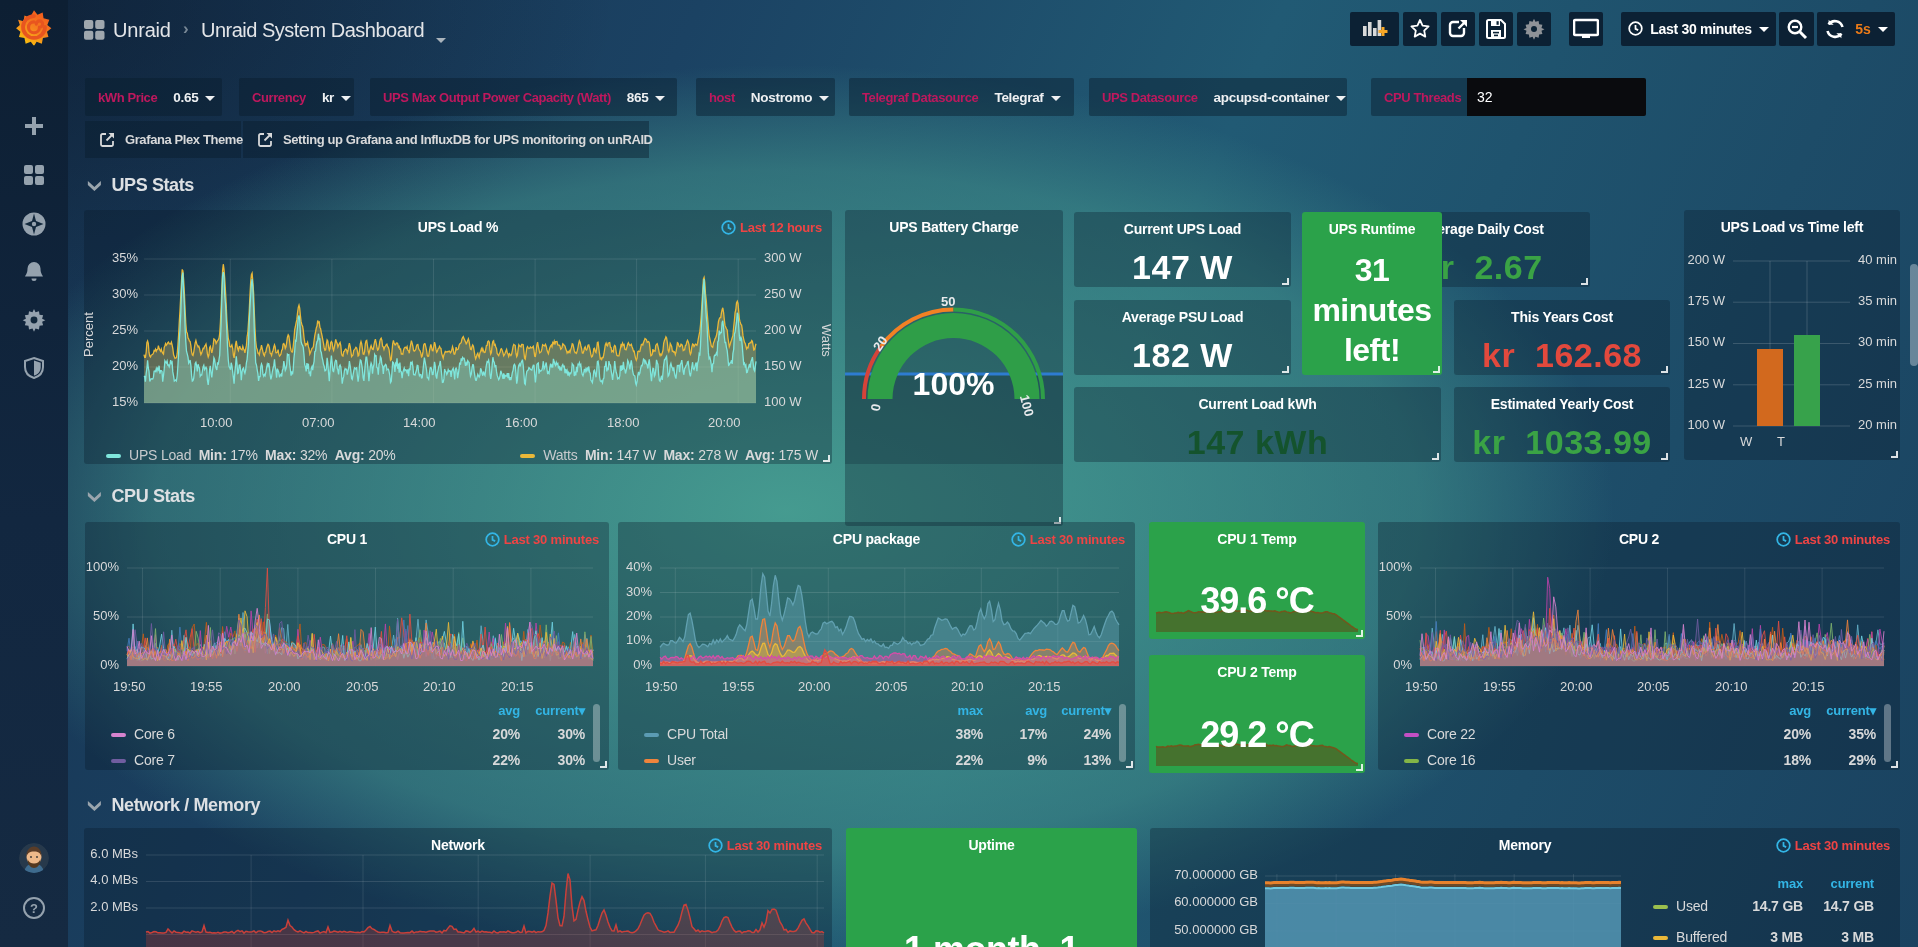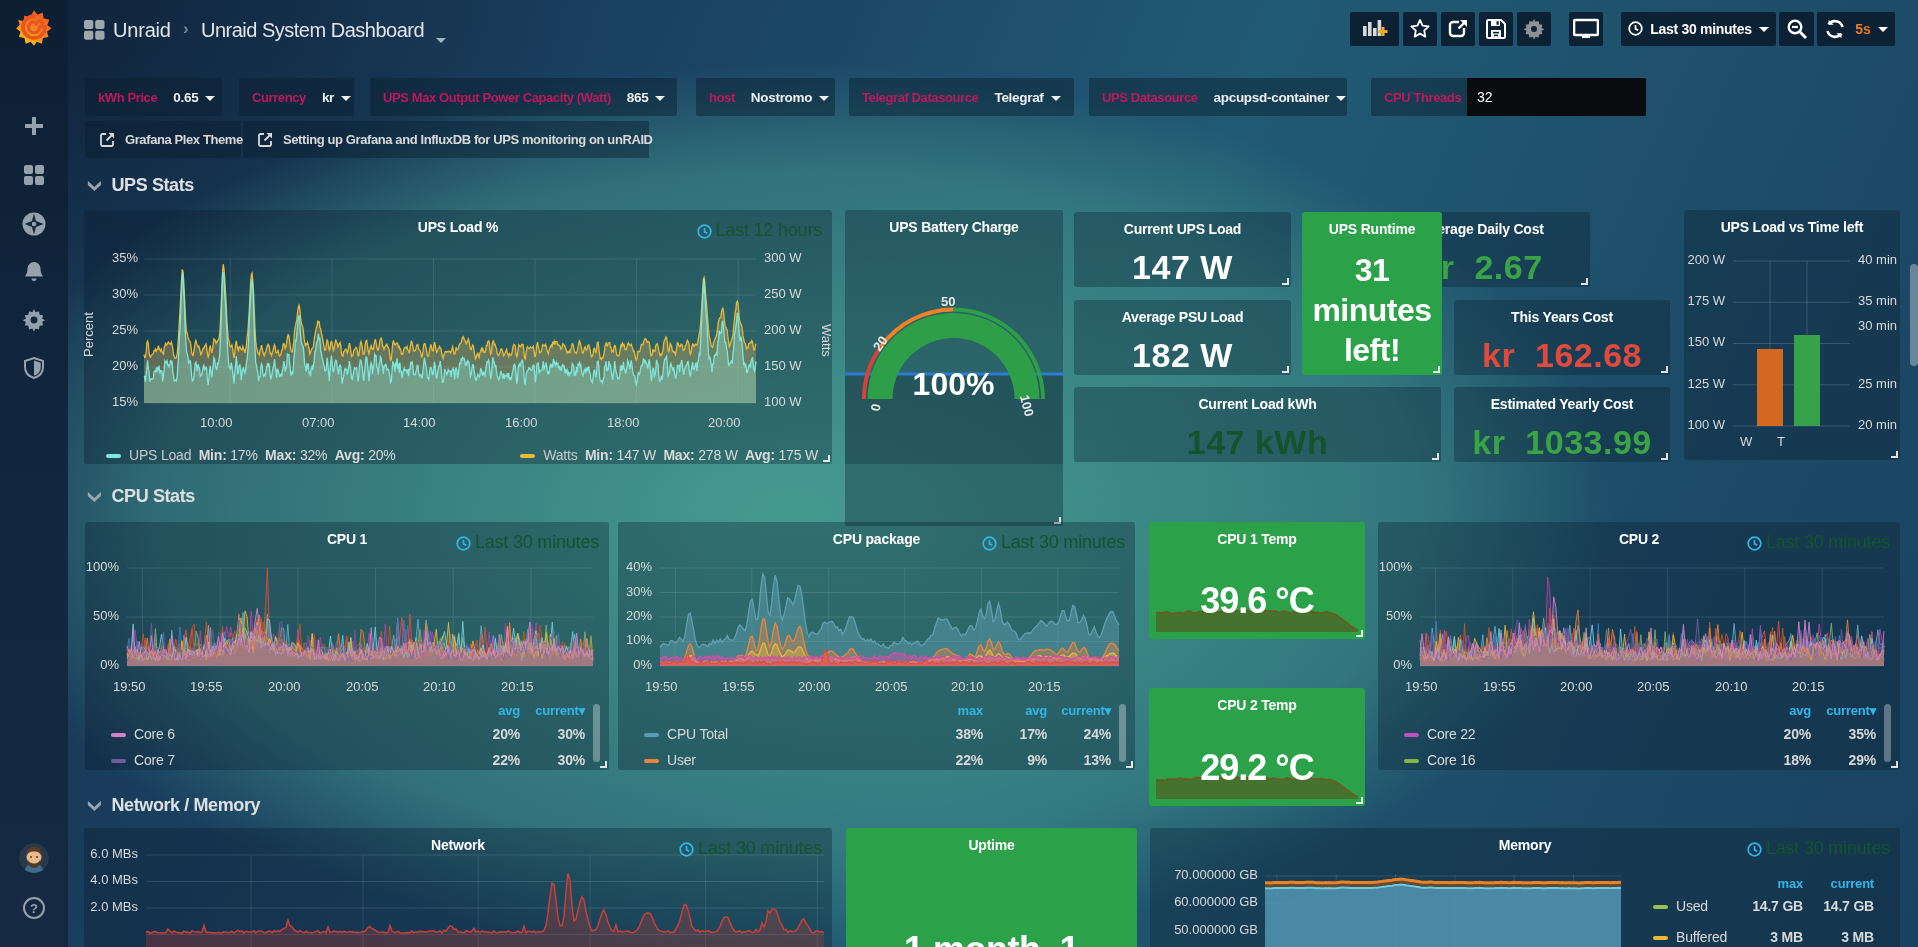--- a/index.html
+++ b/index.html
@@ -13,21 +13,21 @@
 .navbtn{position:absolute;top:12px;height:34px;background:#0c2134;border-radius:2px;display:flex;align-items:center;justify-content:center;}
 .vbox{position:absolute;top:78px;height:38px;background:rgba(9,28,44,0.45);border-radius:2px;display:flex;align-items:center;padding:0 13px;white-space:nowrap}
 .vlabel{color:#be185d;font-weight:bold;font-size:13px;letter-spacing:-0.4px;margin-right:16px}
 .vval{color:#eef0f2;font-weight:bold;font-size:13.5px;letter-spacing:-0.3px}
 .lbox{position:absolute;top:121px;height:37px;background:rgba(9,28,44,0.45);display:flex;align-items:center;padding:0 14px;white-space:nowrap;color:#d8d9da;font-weight:bold;font-size:13px;letter-spacing:-0.4px}
 .sect{position:absolute;height:30px;display:flex;align-items:center;color:#dde0e3;font-size:18px;font-weight:bold;letter-spacing:-0.4px}
 .sect .chev{color:#9aa5ad;font-size:13px;margin-right:11px;font-weight:normal}
 .panel{position:absolute;background:rgba(8,26,41,0.32);border-radius:3px;overflow:hidden}
 .gpanel{position:absolute;background:#2BA24A;border-radius:3px;overflow:hidden}
 .ptitle{position:absolute;left:0;top:9px;width:100%;text-align:center;font-size:14px;font-weight:bold;color:#fff;letter-spacing:-0.2px}
-.ptime{position:absolute;right:10px;top:10px;font-size:18px;font-weight:normal;color:#14532d;letter-spacing:-0.2px}
+.ptime{position:absolute;right:10px;top:10px;font-size:13px;font-weight:bold;color:#ef4444;letter-spacing:-0.2px}
 .ptime svg{vertical-align:-3px;margin-right:4px}
 .axl{position:absolute;text-align:right;font-size:13px;color:#d8d9da;white-space:nowrap}
 .axr{position:absolute;text-align:left;font-size:13px;color:#d8d9da;white-space:nowrap}
 .axc{position:absolute;text-align:left;font-size:13px;color:#d8d9da;white-space:nowrap}
 .glab{position:absolute;font-size:13px;font-weight:bold;color:#e8eaec}
 .statv{position:absolute;left:0;width:100%;text-align:center;font-weight:bold;font-size:34px;color:#fff;letter-spacing:0.5px}
 .leg{position:absolute;font-size:14px;color:#d8d9da;white-space:nowrap;letter-spacing:-0.2px}
 .dash{display:inline-block;width:15px;height:4px;border-radius:2px;vertical-align:middle;margin-right:8px}
 .lh{color:#33b5e5;font-weight:bold;font-size:13px}
 .rs{position:absolute;right:2px;bottom:2px;width:7px;height:7px;border-right:2px solid rgba(255,255,255,0.85);border-bottom:2px solid rgba(255,255,255,0.85)}
@@ -332,21 +332,21 @@
       <rect x="73" y="139" width="26" height="77" fill="#D2691E"></rect>
       <rect x="110" y="125" width="26" height="91" fill="#37A24B"></rect>
     </svg>
     <div class="axl" style="left:0;width:41px;top:42px">200 W</div>
     <div class="axl" style="left:0;width:41px;top:83px">175 W</div>
     <div class="axl" style="left:0;width:41px;top:124px">150 W</div>
     <div class="axl" style="left:0;width:41px;top:166px">125 W</div>
     <div class="axl" style="left:0;width:41px;top:207px">100 W</div>
     <div class="axr" style="left:174px;top:42px">40 min</div>
     <div class="axr" style="left:174px;top:83px">35 min</div>
-    <div class="axr" style="left:174px;top:108px">30 min</div>
+    <div class="axr" style="left:174px;top:124px">30 min</div>
     <div class="axr" style="left:174px;top:166px">25 min</div>
     <div class="axr" style="left:174px;top:207px">20 min</div>
     <div class="axc" style="left:56px;top:224px;width:60px">W</div>
     <div class="axc" style="left:93px;top:224px;width:60px">T</div>
     <div class="rs"></div>
   </div>
 <div class="panel" style="left:85px;top:522px;width:524px;height:248px">
     <div class="ptitle">CPU 1</div>
     <div class="ptime"><svg width="15" height="15" viewBox="0 0 19 19">
         <circle cx="9.5" cy="9.5" r="8" fill="none" stroke="#33b5e5" stroke-width="2.2"></circle>
@@ -462,21 +462,21 @@
   </div>
 <div class="gpanel" style="left:1149px;top:522px;width:216px;height:117px">
     <div class="ptitle">CPU 1 Temp</div>
     <svg width="216" height="117" style="position:absolute;left:0;top:0">
       <path d="M7.0,90.9L8.7,90.6L10.4,90.2L12.1,90.8L13.8,90.6L15.5,90.1L17.2,89.7L18.9,90.1L20.6,90.8L22.3,91.5L24.0,91.6L25.7,91.1L27.4,91.0L29.1,90.4L30.8,90.8L32.5,90.6L34.2,91.5L35.9,90.5L37.6,89.8L39.3,88.6L40.9,89.1L42.6,90.0L44.3,90.7L46.0,90.8L47.7,90.6L49.4,89.7L51.1,89.9L52.8,89.8L54.5,89.9L56.2,90.2L57.9,89.1L59.6,89.5L61.3,88.9L63.0,89.6L64.7,89.5L66.4,90.0L68.1,90.3L69.8,89.8L71.5,89.7L73.2,88.6L74.9,89.5L76.6,88.5L78.3,88.3L80.0,87.5L81.7,87.7L83.4,88.1L85.1,88.1L86.8,89.0L88.5,89.1L90.2,88.9L91.9,88.8L93.6,88.2L95.3,88.1L97.0,87.8L98.7,88.6L100.4,89.2L102.1,89.2L103.8,88.4L105.5,88.5L107.2,89.0L108.8,90.2L110.5,89.8L112.2,88.5L113.9,88.0L115.6,88.3L117.3,89.0L119.0,88.7L120.7,89.1L122.4,89.0L124.1,89.3L125.8,88.8L127.5,89.5L129.2,90.0L130.9,90.4L132.6,89.5L134.3,89.3L136.0,89.0L137.7,89.9L139.4,90.3L141.1,91.0L142.8,90.4L144.5,89.6L146.2,89.2L147.9,89.4L149.6,89.6L151.3,89.0L153.0,88.6L154.7,89.0L156.4,89.0L158.1,89.0L159.8,88.8L161.5,89.0L163.2,89.6L164.9,90.0L166.6,90.8L168.3,90.4L170.0,90.7L171.7,90.9L173.4,91.1L175.1,90.3L176.7,89.8L178.4,89.7L180.1,90.7L181.8,91.0L183.5,91.8L185.2,91.8L186.9,92.6L188.6,93.9L190.3,95.1L192.0,96.4L193.7,97.7L195.4,98.9L197.1,100.2L198.8,101.4L200.5,102.7L202.2,104.0L203.9,105.2L205.6,106.4L207.3,107.2L209.0,107.5L209.0,110.0L7.0,110.0Z" fill="rgba(95,65,18,0.50)"></path>
       <path d="M7.0,90.9L8.7,90.6L10.4,90.2L12.1,90.8L13.8,90.6L15.5,90.1L17.2,89.7L18.9,90.1L20.6,90.8L22.3,91.5L24.0,91.6L25.7,91.1L27.4,91.0L29.1,90.4L30.8,90.8L32.5,90.6L34.2,91.5L35.9,90.5L37.6,89.8L39.3,88.6L40.9,89.1L42.6,90.0L44.3,90.7L46.0,90.8L47.7,90.6L49.4,89.7L51.1,89.9L52.8,89.8L54.5,89.9L56.2,90.2L57.9,89.1L59.6,89.5L61.3,88.9L63.0,89.6L64.7,89.5L66.4,90.0L68.1,90.3L69.8,89.8L71.5,89.7L73.2,88.6L74.9,89.5L76.6,88.5L78.3,88.3L80.0,87.5L81.7,87.7L83.4,88.1L85.1,88.1L86.8,89.0L88.5,89.1L90.2,88.9L91.9,88.8L93.6,88.2L95.3,88.1L97.0,87.8L98.7,88.6L100.4,89.2L102.1,89.2L103.8,88.4L105.5,88.5L107.2,89.0L108.8,90.2L110.5,89.8L112.2,88.5L113.9,88.0L115.6,88.3L117.3,89.0L119.0,88.7L120.7,89.1L122.4,89.0L124.1,89.3L125.8,88.8L127.5,89.5L129.2,90.0L130.9,90.4L132.6,89.5L134.3,89.3L136.0,89.0L137.7,89.9L139.4,90.3L141.1,91.0L142.8,90.4L144.5,89.6L146.2,89.2L147.9,89.4L149.6,89.6L151.3,89.0L153.0,88.6L154.7,89.0L156.4,89.0L158.1,89.0L159.8,88.8L161.5,89.0L163.2,89.6L164.9,90.0L166.6,90.8L168.3,90.4L170.0,90.7L171.7,90.9L173.4,91.1L175.1,90.3L176.7,89.8L178.4,89.7L180.1,90.7L181.8,91.0L183.5,91.8L185.2,91.8L186.9,92.6L188.6,93.9L190.3,95.1L192.0,96.4L193.7,97.7L195.4,98.9L197.1,100.2L198.8,101.4L200.5,102.7L202.2,104.0L203.9,105.2L205.6,106.4L207.3,107.2L209.0,107.5" fill="none" stroke="rgba(118,84,26,0.95)" stroke-width="1.5"></path>
     </svg>
     <div class="statv" style="top:58px;font-size:36px;letter-spacing:-1px">39.6 °C</div>
     <div class="rs"></div>
   </div>
-<div class="gpanel" style="left:1149px;top:688px;width:216px;height:118px">
+<div class="gpanel" style="left:1149px;top:655px;width:216px;height:118px">
     <div class="ptitle">CPU 2 Temp</div>
     <svg width="216" height="118" style="position:absolute;left:0;top:0">
       <path d="M7.0,91.4L8.7,92.1L10.4,92.1L12.1,92.0L13.8,91.8L15.5,92.3L17.2,92.0L18.9,91.0L20.6,91.5L22.3,90.7L24.0,91.4L25.7,90.9L27.4,90.9L29.1,90.4L30.8,89.9L32.5,90.2L34.2,91.0L35.9,91.0L37.6,91.1L39.3,90.7L40.9,91.6L42.6,91.2L44.3,90.8L46.0,89.8L47.7,89.8L49.4,89.3L51.1,89.7L52.8,89.8L54.5,90.2L56.2,90.5L57.9,90.1L59.6,90.5L61.3,89.7L63.0,89.7L64.7,89.2L66.4,90.0L68.1,90.1L69.8,90.1L71.5,89.9L73.2,90.9L74.9,91.1L76.6,91.2L78.3,90.0L80.0,90.0L81.7,89.4L83.4,90.0L85.1,89.8L86.8,89.2L88.5,89.3L90.2,89.7L91.9,90.1L93.6,90.1L95.3,89.8L97.0,89.9L98.7,89.7L100.4,89.6L102.1,89.6L103.8,90.1L105.5,89.7L107.2,89.9L108.8,89.5L110.5,90.3L112.2,89.6L113.9,88.9L115.6,88.8L117.3,89.5L119.0,90.7L120.7,90.2L122.4,90.6L124.1,90.0L125.8,90.8L127.5,90.6L129.2,90.9L130.9,91.2L132.6,91.6L134.3,91.4L136.0,90.7L137.7,89.9L139.4,90.4L141.1,90.6L142.8,91.5L144.5,91.2L146.2,91.1L147.9,90.0L149.6,90.0L151.3,90.0L153.0,90.6L154.7,90.6L156.4,91.0L158.1,90.3L159.8,90.1L161.5,90.3L163.2,90.7L164.9,90.8L166.6,91.0L168.3,91.0L170.0,90.8L171.7,90.5L173.4,90.3L175.1,91.4L176.7,91.6L178.4,92.0L180.1,91.6L181.8,92.0L183.5,92.5L185.2,93.0L186.9,93.6L188.6,94.9L190.3,96.1L192.0,97.4L193.7,98.7L195.4,99.9L197.1,101.2L198.8,102.4L200.5,103.7L202.2,105.0L203.9,106.2L205.6,107.4L207.3,108.2L209.0,108.5L209.0,111.0L7.0,111.0Z" fill="rgba(95,65,18,0.50)"></path>
       <path d="M7.0,91.4L8.7,92.1L10.4,92.1L12.1,92.0L13.8,91.8L15.5,92.3L17.2,92.0L18.9,91.0L20.6,91.5L22.3,90.7L24.0,91.4L25.7,90.9L27.4,90.9L29.1,90.4L30.8,89.9L32.5,90.2L34.2,91.0L35.9,91.0L37.6,91.1L39.3,90.7L40.9,91.6L42.6,91.2L44.3,90.8L46.0,89.8L47.7,89.8L49.4,89.3L51.1,89.7L52.8,89.8L54.5,90.2L56.2,90.5L57.9,90.1L59.6,90.5L61.3,89.7L63.0,89.7L64.7,89.2L66.4,90.0L68.1,90.1L69.8,90.1L71.5,89.9L73.2,90.9L74.9,91.1L76.6,91.2L78.3,90.0L80.0,90.0L81.7,89.4L83.4,90.0L85.1,89.8L86.8,89.2L88.5,89.3L90.2,89.7L91.9,90.1L93.6,90.1L95.3,89.8L97.0,89.9L98.7,89.7L100.4,89.6L102.1,89.6L103.8,90.1L105.5,89.7L107.2,89.9L108.8,89.5L110.5,90.3L112.2,89.6L113.9,88.9L115.6,88.8L117.3,89.5L119.0,90.7L120.7,90.2L122.4,90.6L124.1,90.0L125.8,90.8L127.5,90.6L129.2,90.9L130.9,91.2L132.6,91.6L134.3,91.4L136.0,90.7L137.7,89.9L139.4,90.4L141.1,90.6L142.8,91.5L144.5,91.2L146.2,91.1L147.9,90.0L149.6,90.0L151.3,90.0L153.0,90.6L154.7,90.6L156.4,91.0L158.1,90.3L159.8,90.1L161.5,90.3L163.2,90.7L164.9,90.8L166.6,91.0L168.3,91.0L170.0,90.8L171.7,90.5L173.4,90.3L175.1,91.4L176.7,91.6L178.4,92.0L180.1,91.6L181.8,92.0L183.5,92.5L185.2,93.0L186.9,93.6L188.6,94.9L190.3,96.1L192.0,97.4L193.7,98.7L195.4,99.9L197.1,101.2L198.8,102.4L200.5,103.7L202.2,105.0L203.9,106.2L205.6,107.4L207.3,108.2L209.0,108.5" fill="none" stroke="rgba(118,84,26,0.95)" stroke-width="1.5"></path>
     </svg>
     <div class="statv" style="top:59px;font-size:36px;letter-spacing:-1px">29.2 °C</div>
     <div class="rs"></div>
   </div>
 <div class="panel" style="left:1378px;top:522px;width:522px;height:248px">
     <div class="ptitle">CPU 2</div>

